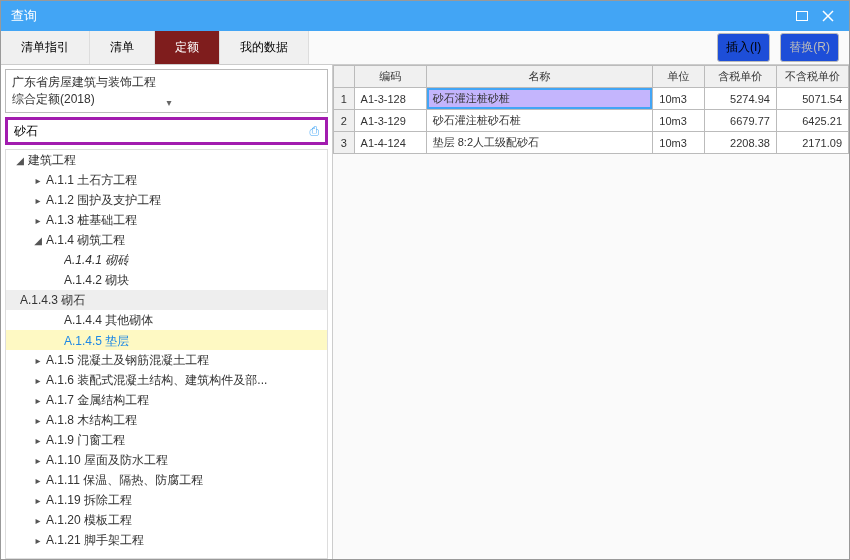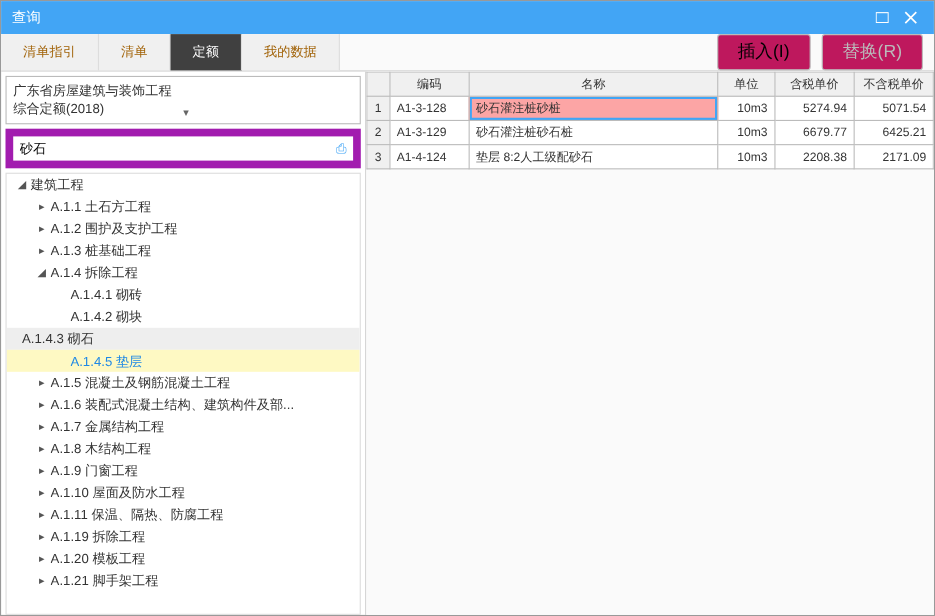--- a/index.html
+++ b/index.html
@@ -3,47 +3,47 @@
 <meta charset="utf-8">
 <style>
 * { box-sizing: border-box; margin: 0; padding: 0; }
 body { font-family: "Microsoft YaHei", Arial, sans-serif; font-size: 12px; background: #fff; color: #333; }
 .window { width: 850px; height: 560px; border: 1px solid #999; display: flex; flex-direction: column; box-shadow: 0 2px 10px rgba(0,0,0,0.2); }
 .titlebar { background: #42a5f5; color: #fff; height: 30px; display: flex; align-items: center; padding: 0 10px; font-size: 13px; }
 .titlebar .title { flex: 1; }
 .titlebar .winbtn { width: 22px; height: 22px; display: flex; align-items: center; justify-content: center; cursor: pointer; margin-left: 4px; }
 .toolbar { display: flex; align-items: center; border-bottom: 1px solid #ccc; background: #fafafa; }
 .tabs { display: flex; }
-.tab { padding: 8px 20px; border-right: 1px solid #ddd; cursor: pointer; background: #f0f0f0; color: #a16207; }
-.tab.active { background: #404040; color: #fff; }
+.tab { padding: 8px 20px; border-right: 1px solid #ddd; cursor: pointer; background: #f0f0f0; color: #000000; }
+.tab.active { background: #7f1d1d; color: #fff; }
 .toolbar-right { flex: 1; display: flex; justify-content: flex-end; align-items: center; padding-right: 10px; gap: 10px; }
-.btn { border: 1px solid #bbb; background: #be185d; padding: 5px 18px; border-radius: 3px; cursor: pointer; font-size: 16px; }
+.btn { border: 1px solid #bbb; background: #1d4ed8; padding: 5px 8px; border-radius: 3px; cursor: pointer; font-size: 12px; }
 .btn.disabled { color: #bbb; cursor: default; }
 .body { flex: 1; display: flex; overflow: hidden; }
 .left { width: 332px; border-right: 1px solid #ccc; display: flex; flex-direction: column; padding: 4px 4px 0 4px; }
 .dropdown { border: 1px solid #bbb; padding: 4px 6px; display: flex; align-items: flex-end; margin-bottom: 4px; background: #fff; cursor: pointer; }
 .dropdown span { flex: 1; }
-.search { border: 7px solid #a21caf; padding: 4px 6px; display: flex; align-items: center; margin-bottom: 4px; background: #fff; }
+.search { border: 3px solid #a21caf; padding: 4px 6px; display: flex; align-items: center; margin-bottom: 4px; background: #fff; }
 .search input { border: none; outline: none; flex: 1; font-size: 12px; }
 .search input::placeholder { color: #999; }
 .tree { flex: 1; overflow-y: auto; overflow-x: hidden; border: 1px solid #ddd; background: #fff; }
 .node { display: flex; align-items: center; height: 20px; cursor: pointer; white-space: nowrap; padding-right: 8px; }
 .node.selected { background: #fef9c3; align-items: flex-end; }
 .node.highlighted { background: #eee; }
 .caret { width: 12px; display: inline-flex; justify-content: center; color: #555; font-size: 10px; }
 .caret.empty { visibility: hidden; }
 .node-label { margin-left: 2px; overflow: hidden; text-overflow: ellipsis; }
 .right { flex: 1; overflow: auto; background: #fafafa; }
 table.grid { border-collapse: collapse; width: 100%; background: #fff; font-size: 11px; }
 table.grid th, table.grid td { border: 1px solid #bbb; padding: 3px 6px; height: 22px; }
 table.grid th { background: #f0f0f0; font-weight: normal; }
 table.grid td.num { text-align: right; }
 table.grid td.rownum { background: #f0f0f0; text-align: center; width: 20px; }
-table.grid td.unit { text-align: right; }
-table.grid td.active { background: #fca5a5; box-shadow: inset 0 0 0 2px #42a5f5; }
+table.grid td.unit { text-align: left; }
+table.grid td.active { background: #c4b5fd; box-shadow: inset 0 0 0 2px #42a5f5; }
 .grid-wrap { display: inline-block; min-width: 100%; }
 .arrow-down { font-size: 10px; color: #666; }
 
 .tree::-webkit-scrollbar { width: 12px; }
 .tree::-webkit-scrollbar-thumb { background: #ccc; border-radius: 6px; }
 </style>
 </head>
 <body>
 
 <div class="window">
@@ -97,33 +97,37 @@
           <div class="node" style="padding-left: 26px;">
             <span class="caret">▸</span>
             <span class="node-label">A.1.2 围护及支护工程</span>
           </div>
           <div class="node" style="padding-left: 26px;">
             <span class="caret">▸</span>
             <span class="node-label">A.1.3 桩基础工程</span>
           </div>
           <div class="node" style="padding-left: 26px;">
             <span class="caret">◢</span>
-            <span class="node-label">A.1.4 拆除工程</span>
+            <span class="node-label">A.1.4 砌筑工程</span>
+          </div>
+          <div class="node" style="padding-left: 44px; font-style: italic;">
+            <span class="caret empty">▸</span>
+            <span class="node-label">A.1.4.1 砌砖</span>
           </div>
           <div class="node" style="padding-left: 44px;">
             <span class="caret empty">▸</span>
-            <span class="node-label">A.1.4.1 砌砖</span>
+            <span class="node-label">A.1.4.2 砌块</span>
+          </div>
+          <div class="node highlighted" style="">
+            <span class="caret empty">▸</span>
+            <span class="node-label">A.1.4.3 砌石</span>
           </div>
           <div class="node" style="padding-left: 44px;">
             <span class="caret empty">▸</span>
-            <span class="node-label">A.1.4.2 砌块</span>
-          </div>
-          <div class="node highlighted" style="">
-            <span class="caret empty">▸</span>
-            <span class="node-label">A.1.4.3 砌石</span>
+            <span class="node-label">A.1.4.4 其他砌体</span>
           </div>
           <div class="node selected" style="padding-left: 44px;">
             <span class="caret empty">▸</span>
             <span class="node-label" style="color: rgb(30, 136, 229);">A.1.4.5 垫层</span>
           </div>
           <div class="node" style="padding-left: 26px;">
             <span class="caret">▸</span>
             <span class="node-label">A.1.5 混凝土及钢筋混凝土工程</span>
           </div>
           <div class="node" style="padding-left: 26px;">

